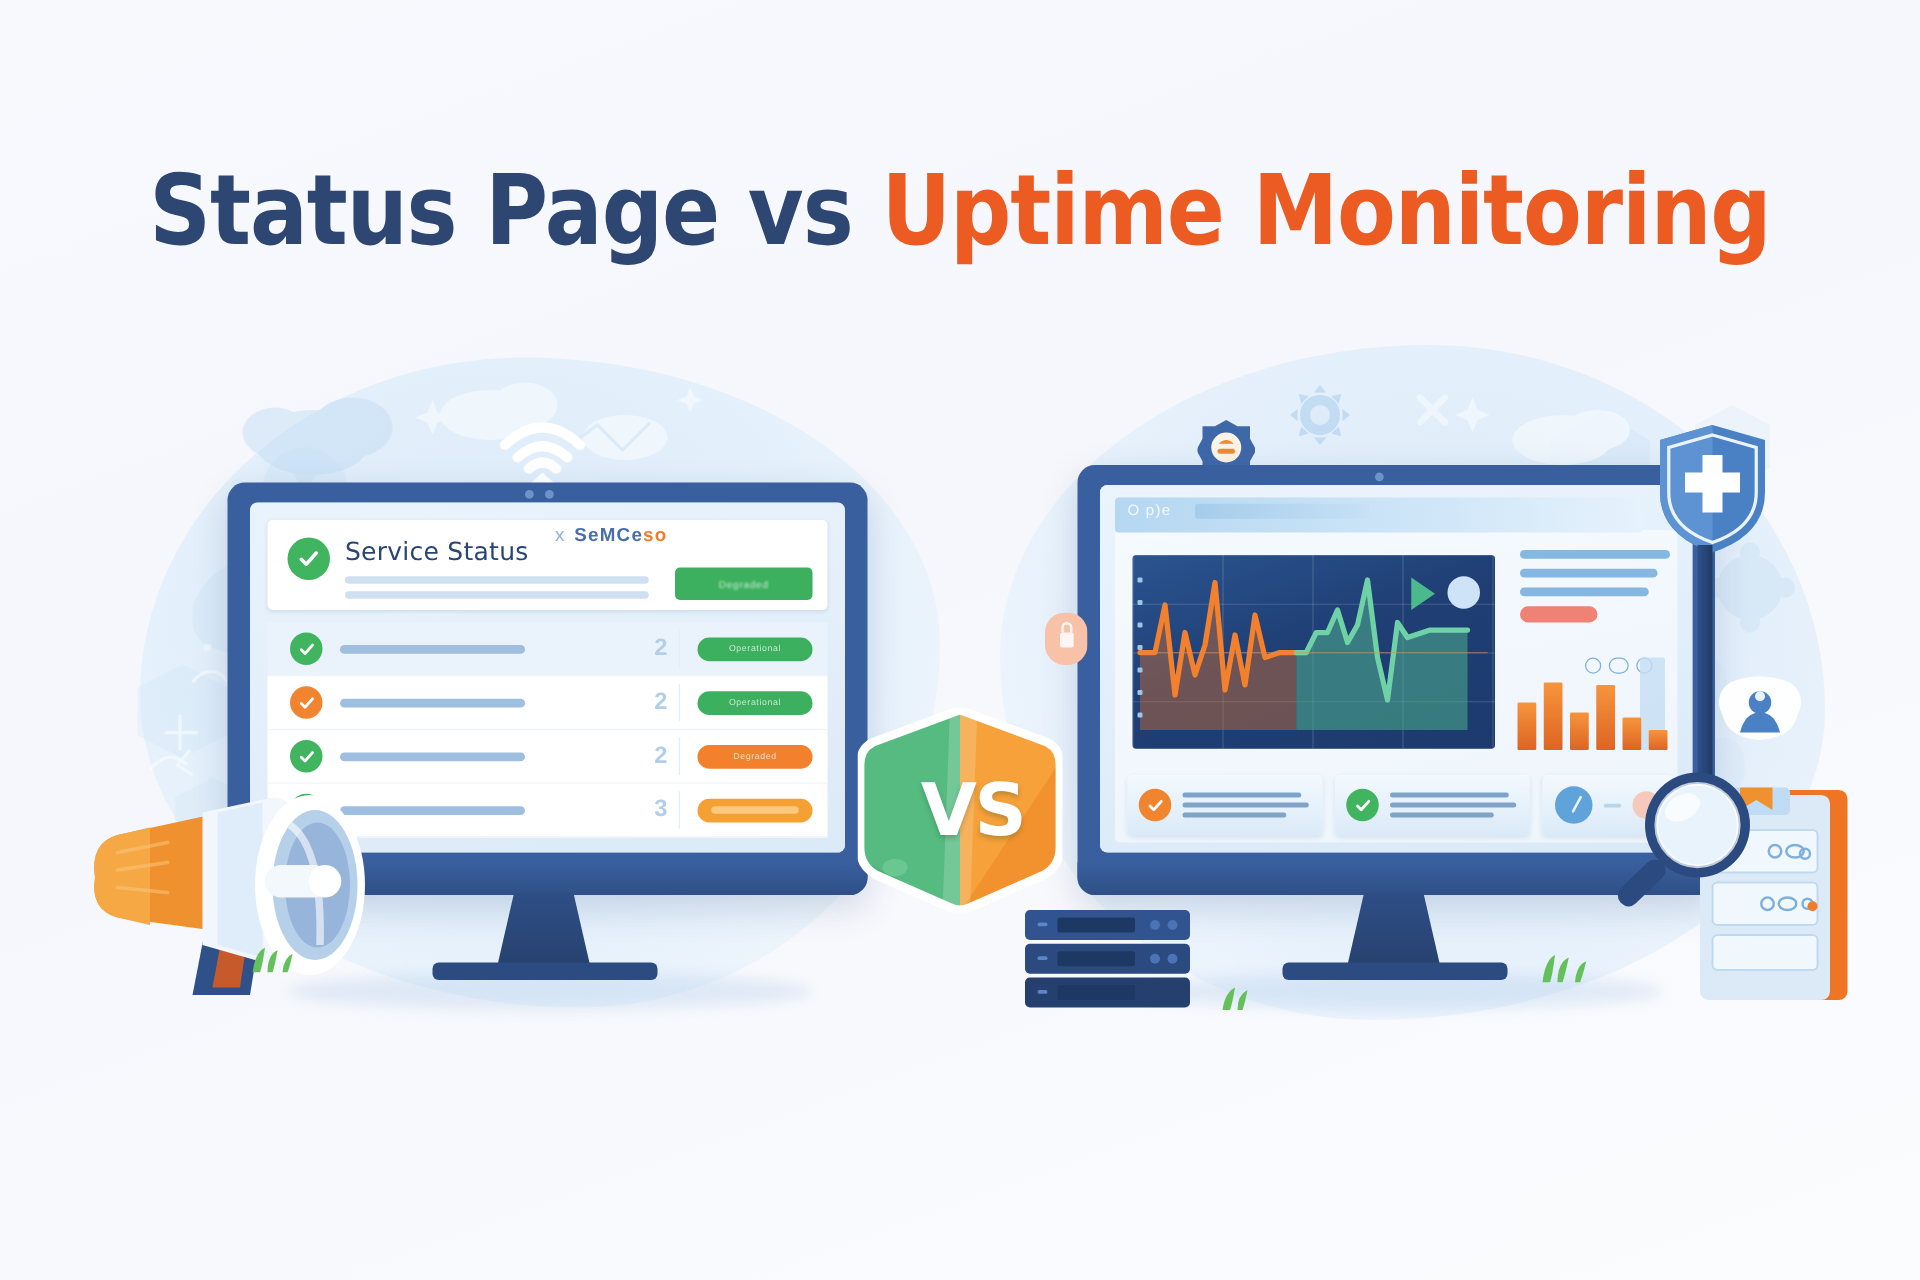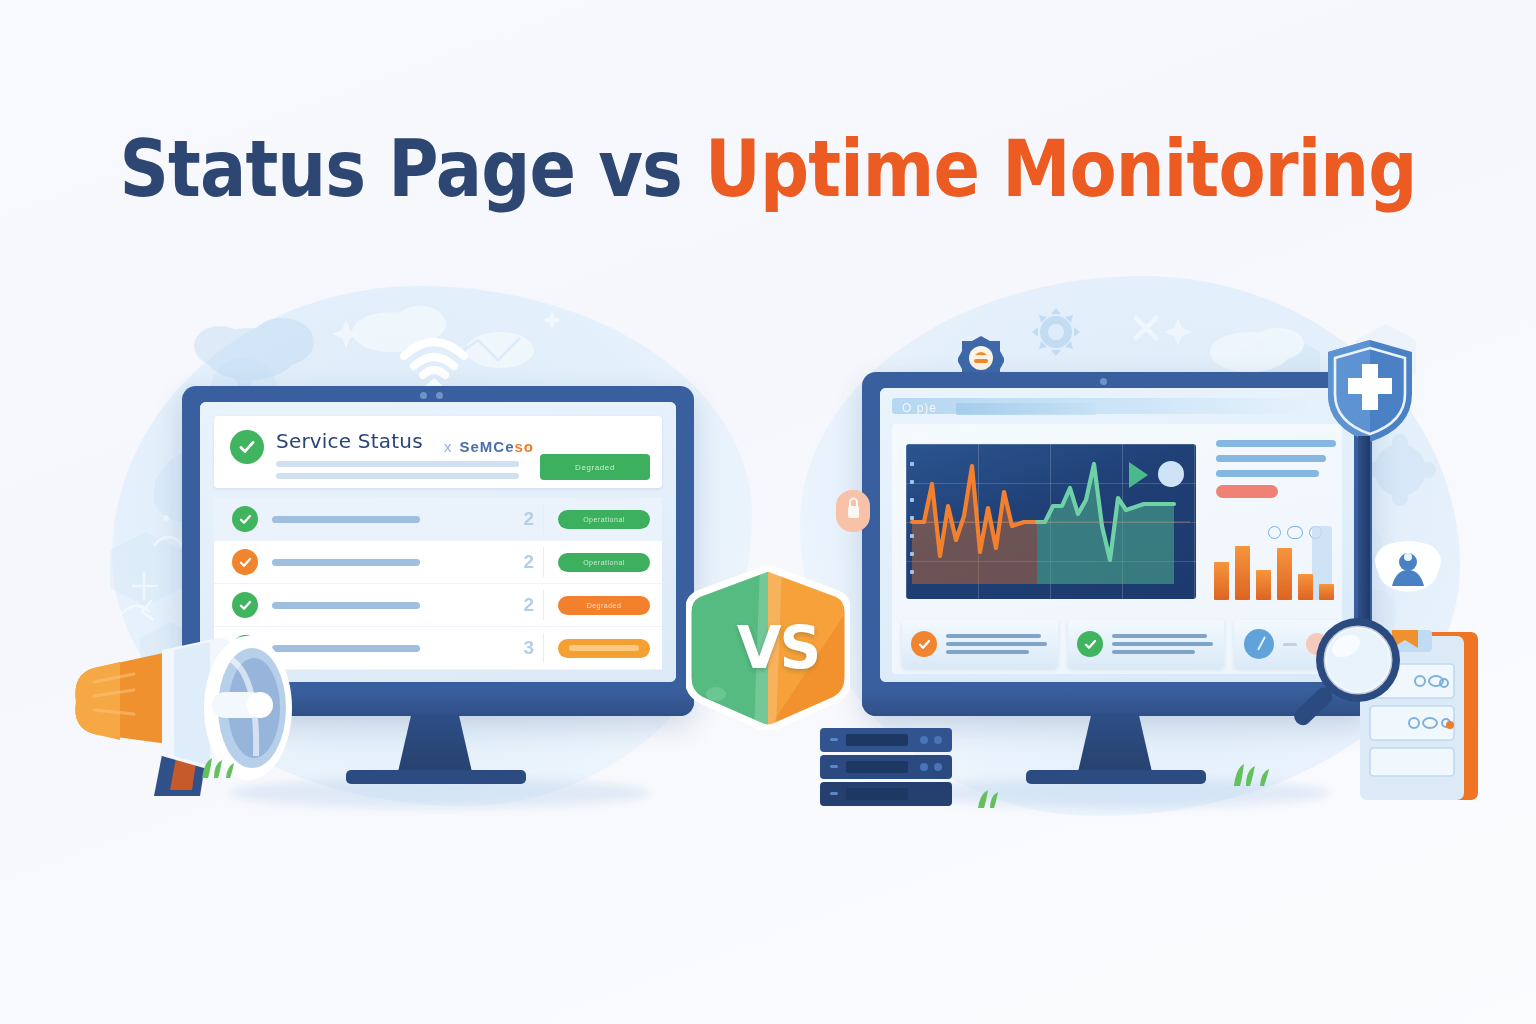--- a/index.html
+++ b/index.html
@@ -61,21 +61,21 @@
   .ls-head{
     position:absolute;left:14px;top:14px;right:14px;height:72px;background:#fff;border-radius:4px;
     box-shadow:0 1px 3px rgba(60,90,140,.12);
   }
   .check{border-radius:50%;display:flex;align-items:center;justify-content:center;color:#fff;flex:none;}
   .check svg{display:block;}
   .c-green{background:#41b45f;}
   .c-orange{background:#f1842e;}
   .ls-title{position:absolute;left:62px;top:13px;font-size:20px;color:#2b4573;
     font-family:"DejaVu Sans","Liberation Sans",sans-serif;font-weight:400;letter-spacing:.2px;}
-  .ls-brand{position:absolute;right:128px;top:22px;font-size:15px;color:#4a6ea8;
+  .ls-brand{position:absolute;right:128px;top:4px;font-size:15px;color:#4a6ea8;
     letter-spacing:1px;font-weight:600;white-space:nowrap;margin-left:48px;}
   .ls-brand .x{color:#8fb3d8;font-weight:400;margin-right:7px;}
   .ls-brand .tail{color:#ef7c2a;}
   .ls-headline1{position:absolute;left:62px;top:45px;width:243px;height:6px;background:#cfe0f1;border-radius:3px;}
   .ls-headline2{position:absolute;left:62px;top:57px;width:243px;height:6px;background:#cfe0f1;border-radius:3px;}
   .ls-hbtn{position:absolute;right:12px;top:38px;width:110px;height:26px;border-radius:4px;background:#3cb05e;
     display:flex;align-items:center;justify-content:center;}
   .ls-hbtn span{font-size:8px;color:rgba(255,255,255,.75);letter-spacing:.6px;filter:blur(.7px);}
 
   .ls-row{position:absolute;left:14px;right:14px;height:42px;background:#fff;
@@ -88,21 +88,21 @@
   .pill{position:absolute;right:12px;width:92px;height:19px;border-radius:10px;
     display:flex;align-items:center;justify-content:center;}
   .p-green{background:#3cb05e;}
   .p-orange{background:#f2802d;}
   .p-orange2{background:#f5a032;}
   .pill span{font-size:7px;color:rgba(255,255,255,.72);letter-spacing:.5px;filter:blur(.6px);}
   .pill .inner{width:70px;height:6px;border-radius:3px;background:#fbc97f;}
 
   
   .rs-wrap{position:absolute;inset:0;background:linear-gradient(170deg,#eaf4fd,#d9e9f8);}
-  .rs-topbar{position:absolute;left:12px;top:10px;right:40px;height:16px;
+  .rs-topbar{position:absolute;left:12px;top:10px;right:40px;height:28px;
     background:linear-gradient(90deg,#b5d7f1,#cfe6f8 60%,#e6f2fc);border-radius:3px;}
   .rs-topbar .lbl{position:absolute;left:10px;top:3px;font-size:12px;color:#f2f8fd;letter-spacing:1px;filter:blur(.3px);}
   .rs-topbar .ghost{position:absolute;left:64px;top:5px;height:12px;width:140px;
     background:linear-gradient(90deg,#9cc8e9,#c6e0f5);opacity:.75;border-radius:2px;}
   .rs-white{position:absolute;left:12px;top:36px;right:12px;bottom:8px;background:rgba(255,255,255,.55);border-radius:4px;}
 
   .chart{position:absolute;left:26px;top:56px;width:290px;height:155px;
     background:linear-gradient(160deg,#2b5490 0%,#1f3f75 45%,#1c3a6d 100%);border-radius:3px;overflow:hidden;}
   .chart .grid{position:absolute;inset:0;
     background-image:linear-gradient(to right,rgba(255,255,255,.18) 1px,transparent 1px),

